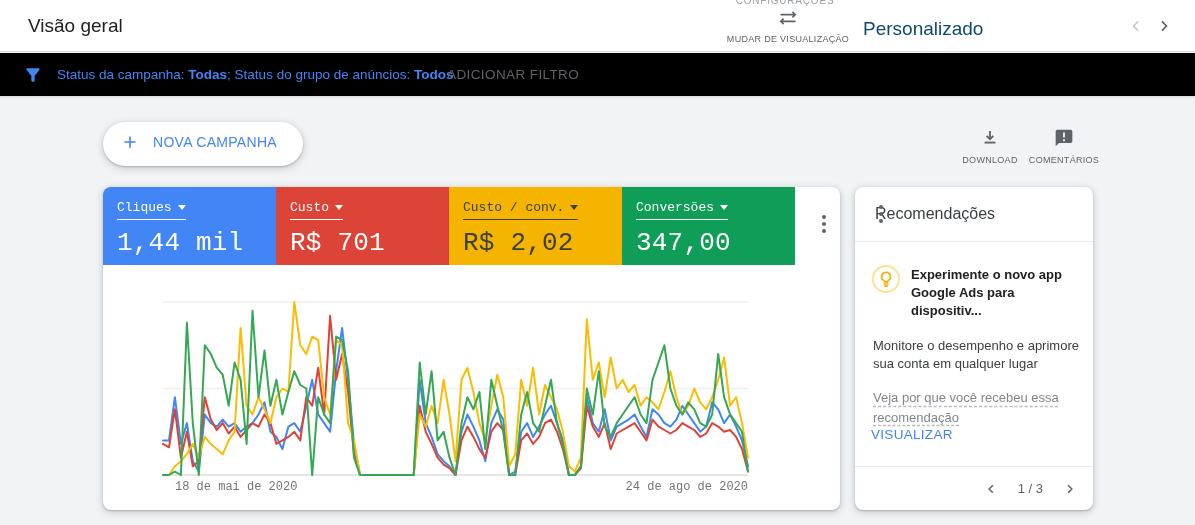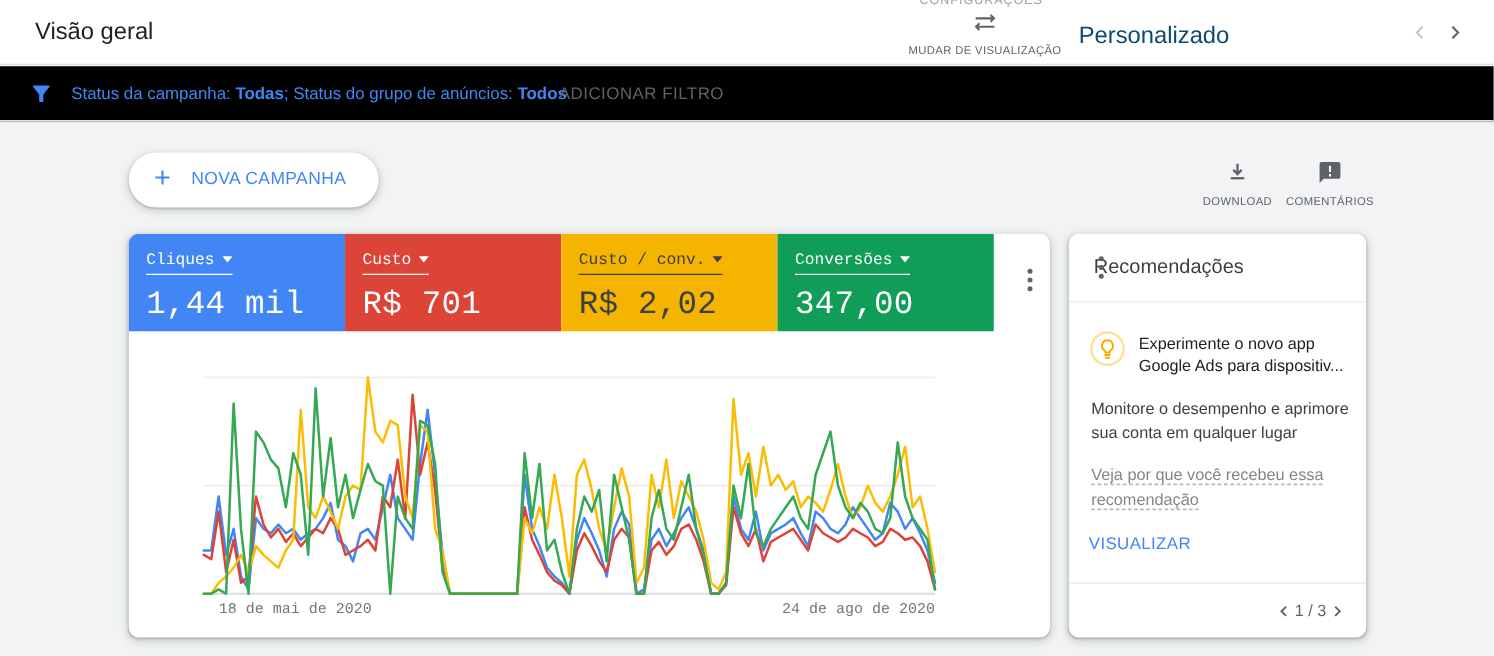--- a/index.html
+++ b/index.html
@@ -87,33 +87,33 @@
   .reco-card { position:absolute; left:855px; top:187px; width:238px; height:323px;
                background:#fff; border-radius:8px;
                box-shadow:0 1px 2px rgba(60,64,67,.3), 0 2px 6px 2px rgba(60,64,67,.15); }
   .reco-header { height:55px; display:flex; align-items:center;
                  justify-content:space-between; padding:0 12px 0 20px;
                  border-bottom:1px solid #E8EAED; }
   .reco-title { font-size:16px; color:#3C4043; }
   .reco-body { padding:22px 16px 0 16px; }
   .bulb-row { display:flex; gap:10px; }
   .bulb { width:30px; height:30px; flex:none; }
-  .item-title { font-size:13px; font-weight:400; color:#202124; line-height:1.4;
+  .item-title { font-size:13px; font-weight:700; color:#202124; line-height:1.4;
                 width:172px; padding-top:2px; }
   .item-body { margin:16px 0 0 2px; font-size:13px; color:#3C4043; line-height:1.42;
                width:208px; }
   .item-reason { display:inline-block; margin:15px 0 0 2px; font-size:13px; color:#80868B;
                  line-height:1.5; width:200px; cursor:pointer;
                  text-decoration:underline dashed; text-decoration-color:#B6BABF;
                  text-underline-offset:3px; }
   .visualizar { position:absolute; left:16px; top:240px; font-size:13.5px;
                 font-weight:500; letter-spacing:.3px; color:#4285F4; cursor:pointer; }
   .reco-footer { position:absolute; bottom:0; left:0; right:0; height:44px;
                  border-top:1px solid #E8EAED; display:flex; align-items:center;
-                 justify-content:flex-end; gap:0; padding:0 14px;
+                 justify-content:flex-end; gap:18px; padding:0 14px;
                  font-size:13px; color:#5F6368; }
   .pg-chevron { width:18px; height:18px; cursor:pointer; color:#5F6368; }
   .pg-chevron svg { width:18px; height:18px; }
 </style>
 </head>
 <body>
 
 <header class="topbar">
   <h1 class="page-title">Visão geral</h1>
 

